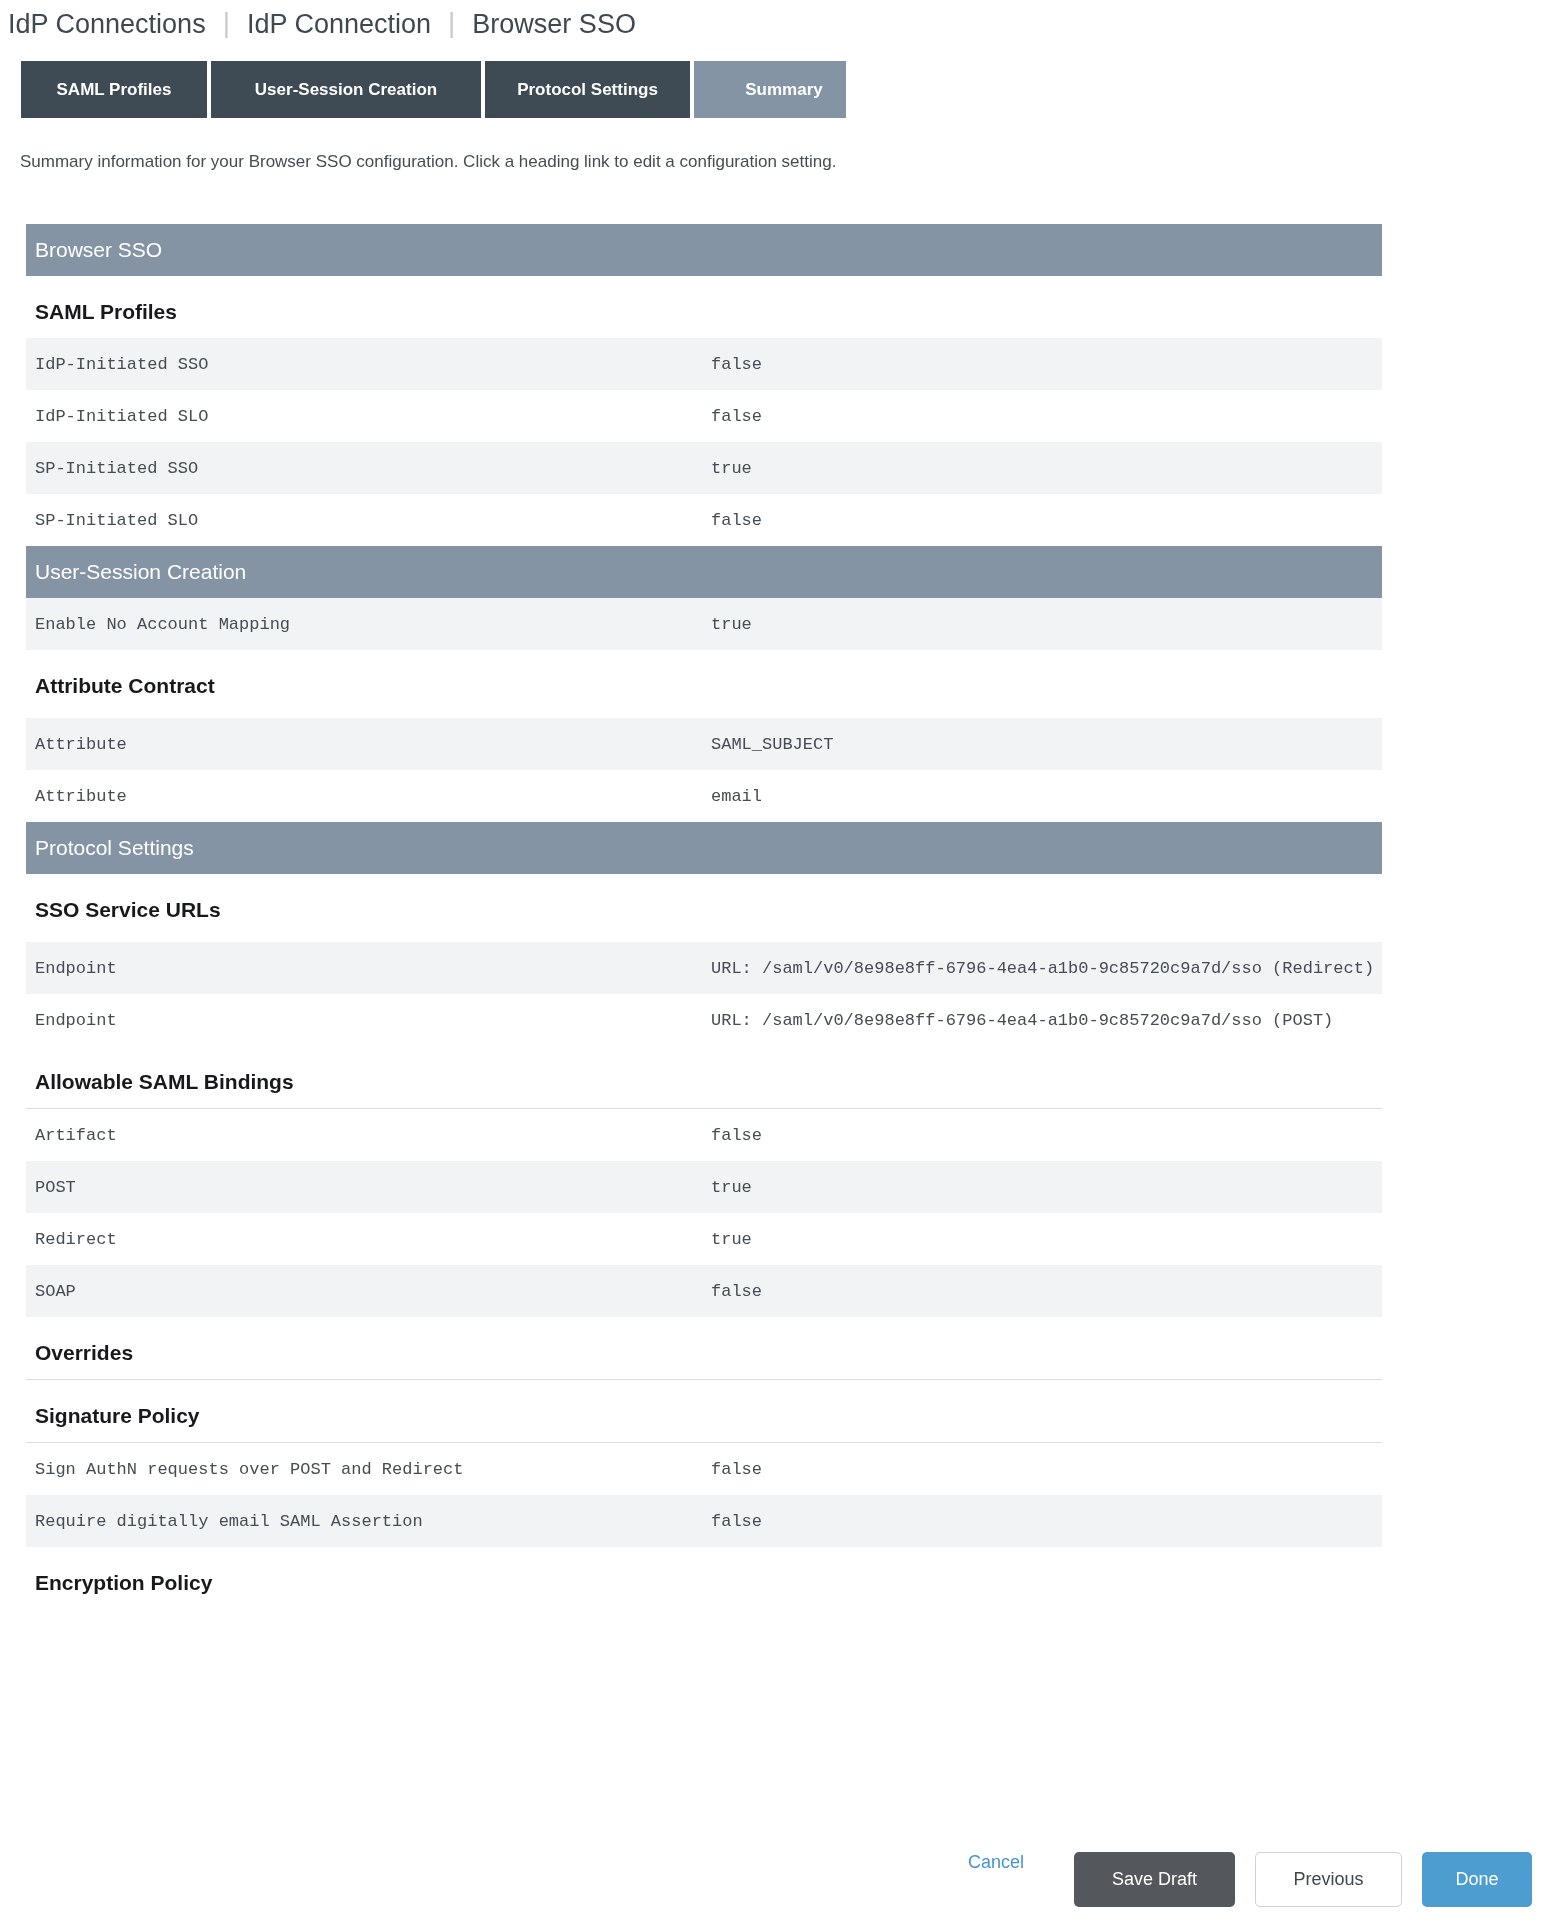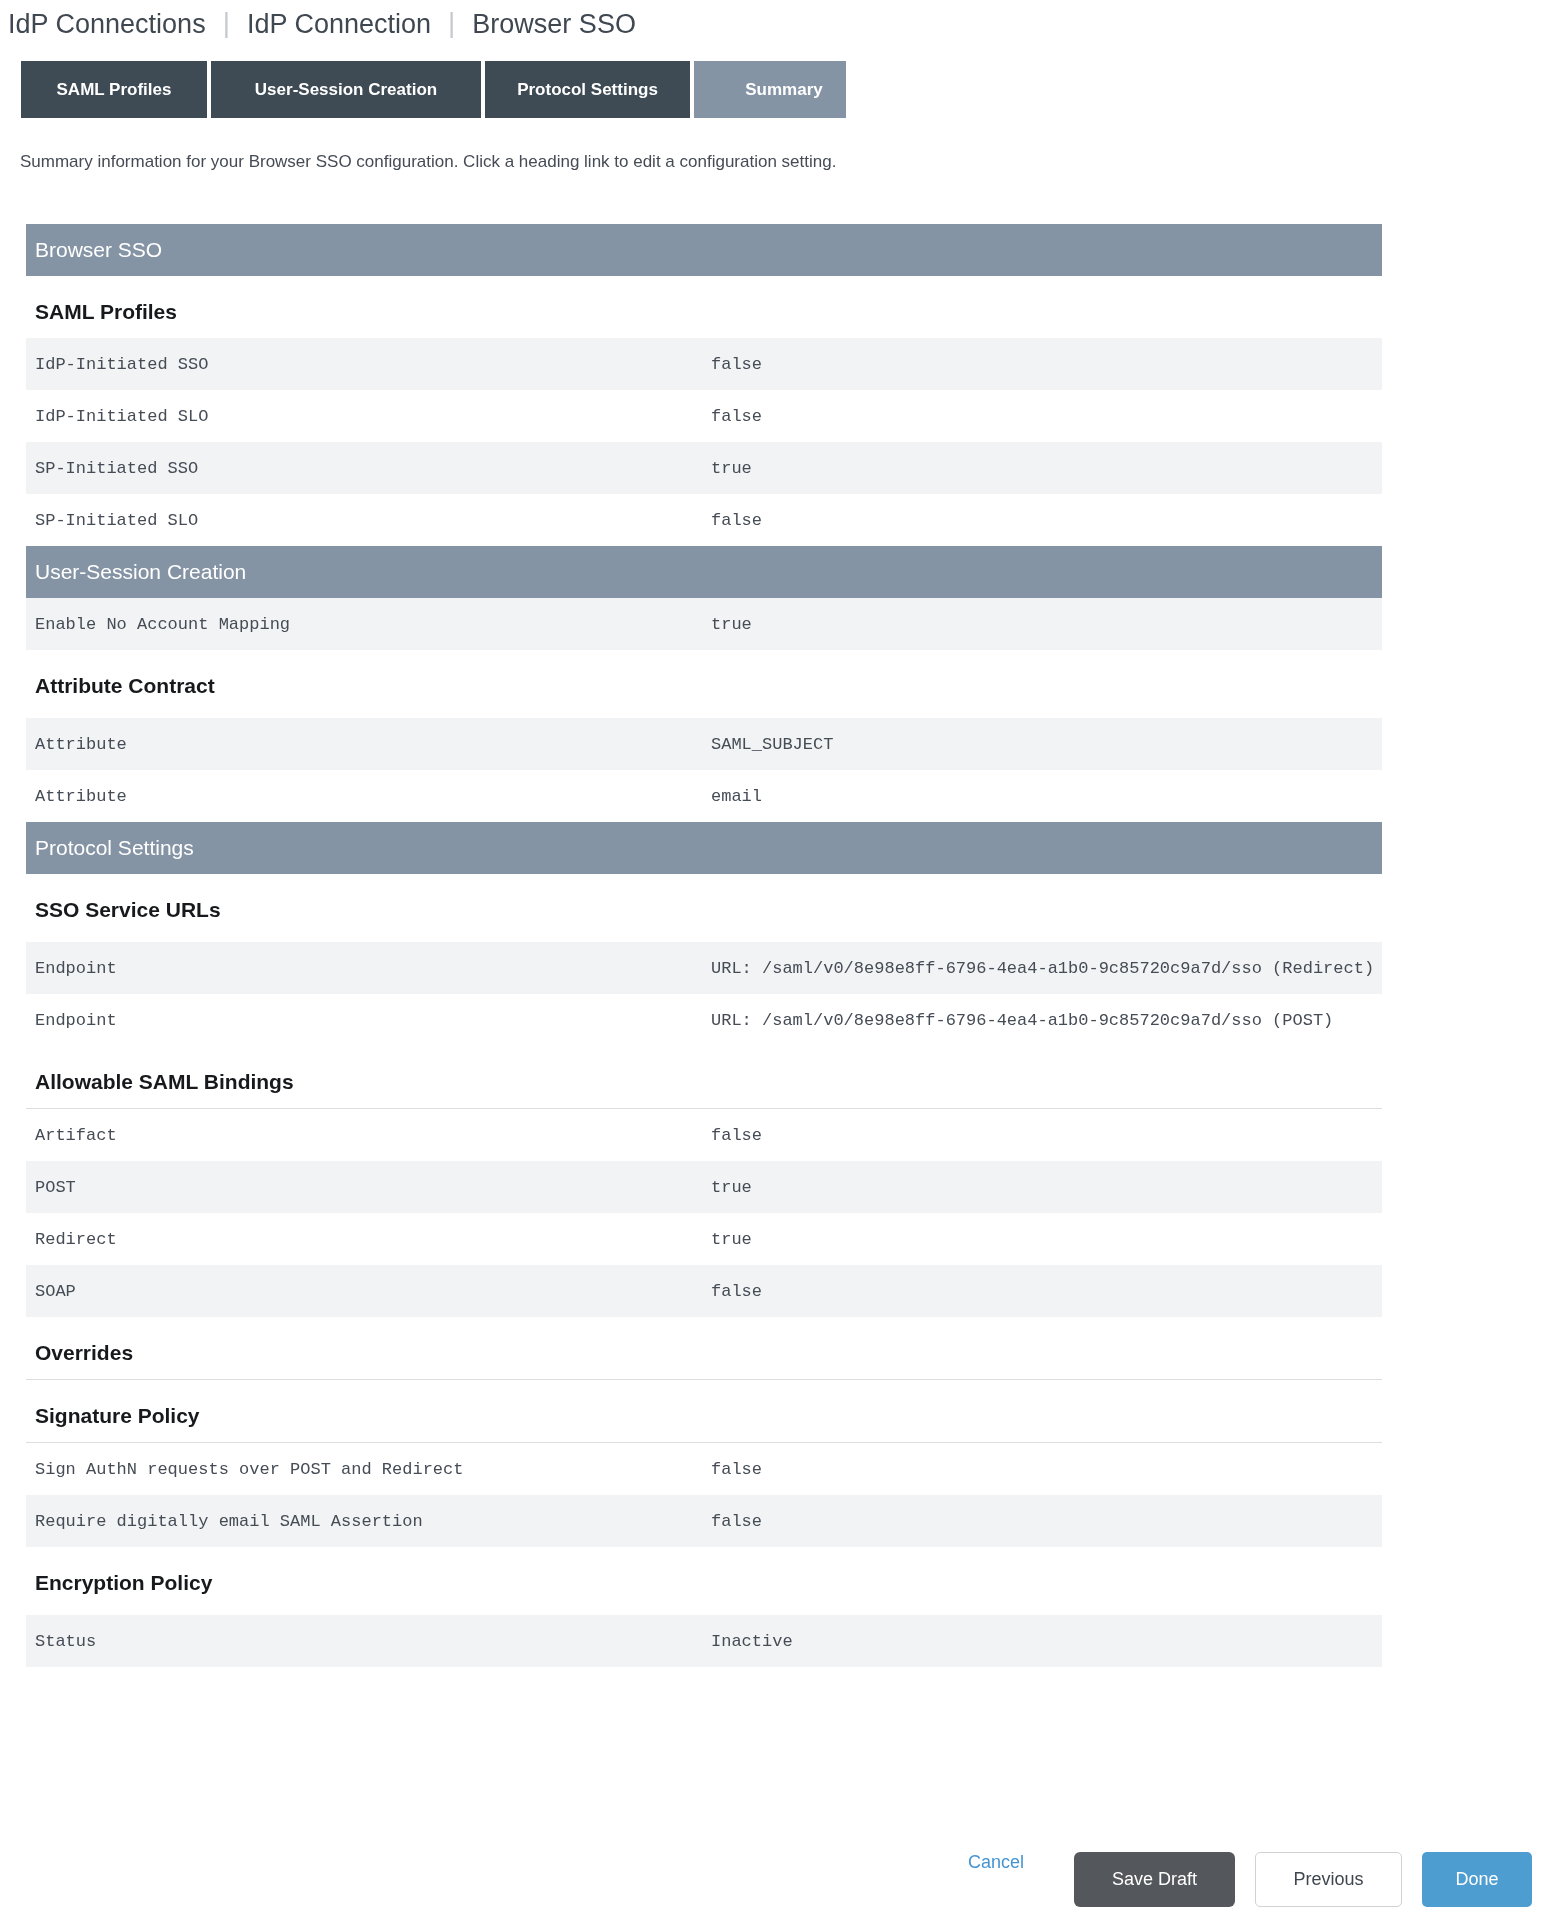--- a/index.html
+++ b/index.html
@@ -54,21 +54,21 @@
   
   .footer{
     position:absolute;top:1852px;right:20px;
     display:flex;align-items:flex-start;gap:20px;height:55px;
   }
   .link-btn{font-size:18px;color:#4694d1;cursor:pointer;margin-right:30px;}
   .btn{
     height:55px;border-radius:5px;font-size:18px;display:flex;
     align-items:center;justify-content:center;box-sizing:border-box;cursor:pointer;
   }
-  .btn.save{width:161px;background:#54575b;color:#ffffff;border-radius:6px;}
+  .btn.save{width:161px;background:#54575b;color:#ffffff;}
   .btn.prev{width:147px;background:#ffffff;border:1px solid #d0d2d4;color:#3f464e;}
   .btn.done{width:110px;background:#4d9dd0;color:#ffffff;}
 </style>
 </head>
 <body>
 
 <div class="breadcrumb">
     <span class="crumb">IdP Connections</span>
     <span class="sep">|</span>
     <span class="crumb">IdP Connection</span>
@@ -152,24 +152,20 @@
     <div class="rule"></div>
     <div class="row">
       <span class="lbl">Sign AuthN requests over POST and Redirect</span>
       <span class="val">false</span>
     </div>
     <div class="row shade">
       <span class="lbl">Require digitally email SAML Assertion</span>
       <span class="val">false</span>
     </div>
     <div class="subhead tight">Encryption Policy</div>
-    <div class="row shade">
-      <span class="lbl">Status</span>
-      <span class="val">Inactive</span>
-    </div>
   </div>
 
 <div class="footer">
   <span class="link-btn">Cancel</span>
   <div class="btn save">Save Draft</div>
   <div class="btn prev">Previous</div>
   <div class="btn done">Done</div>
 </div>
 
 </body></html>

